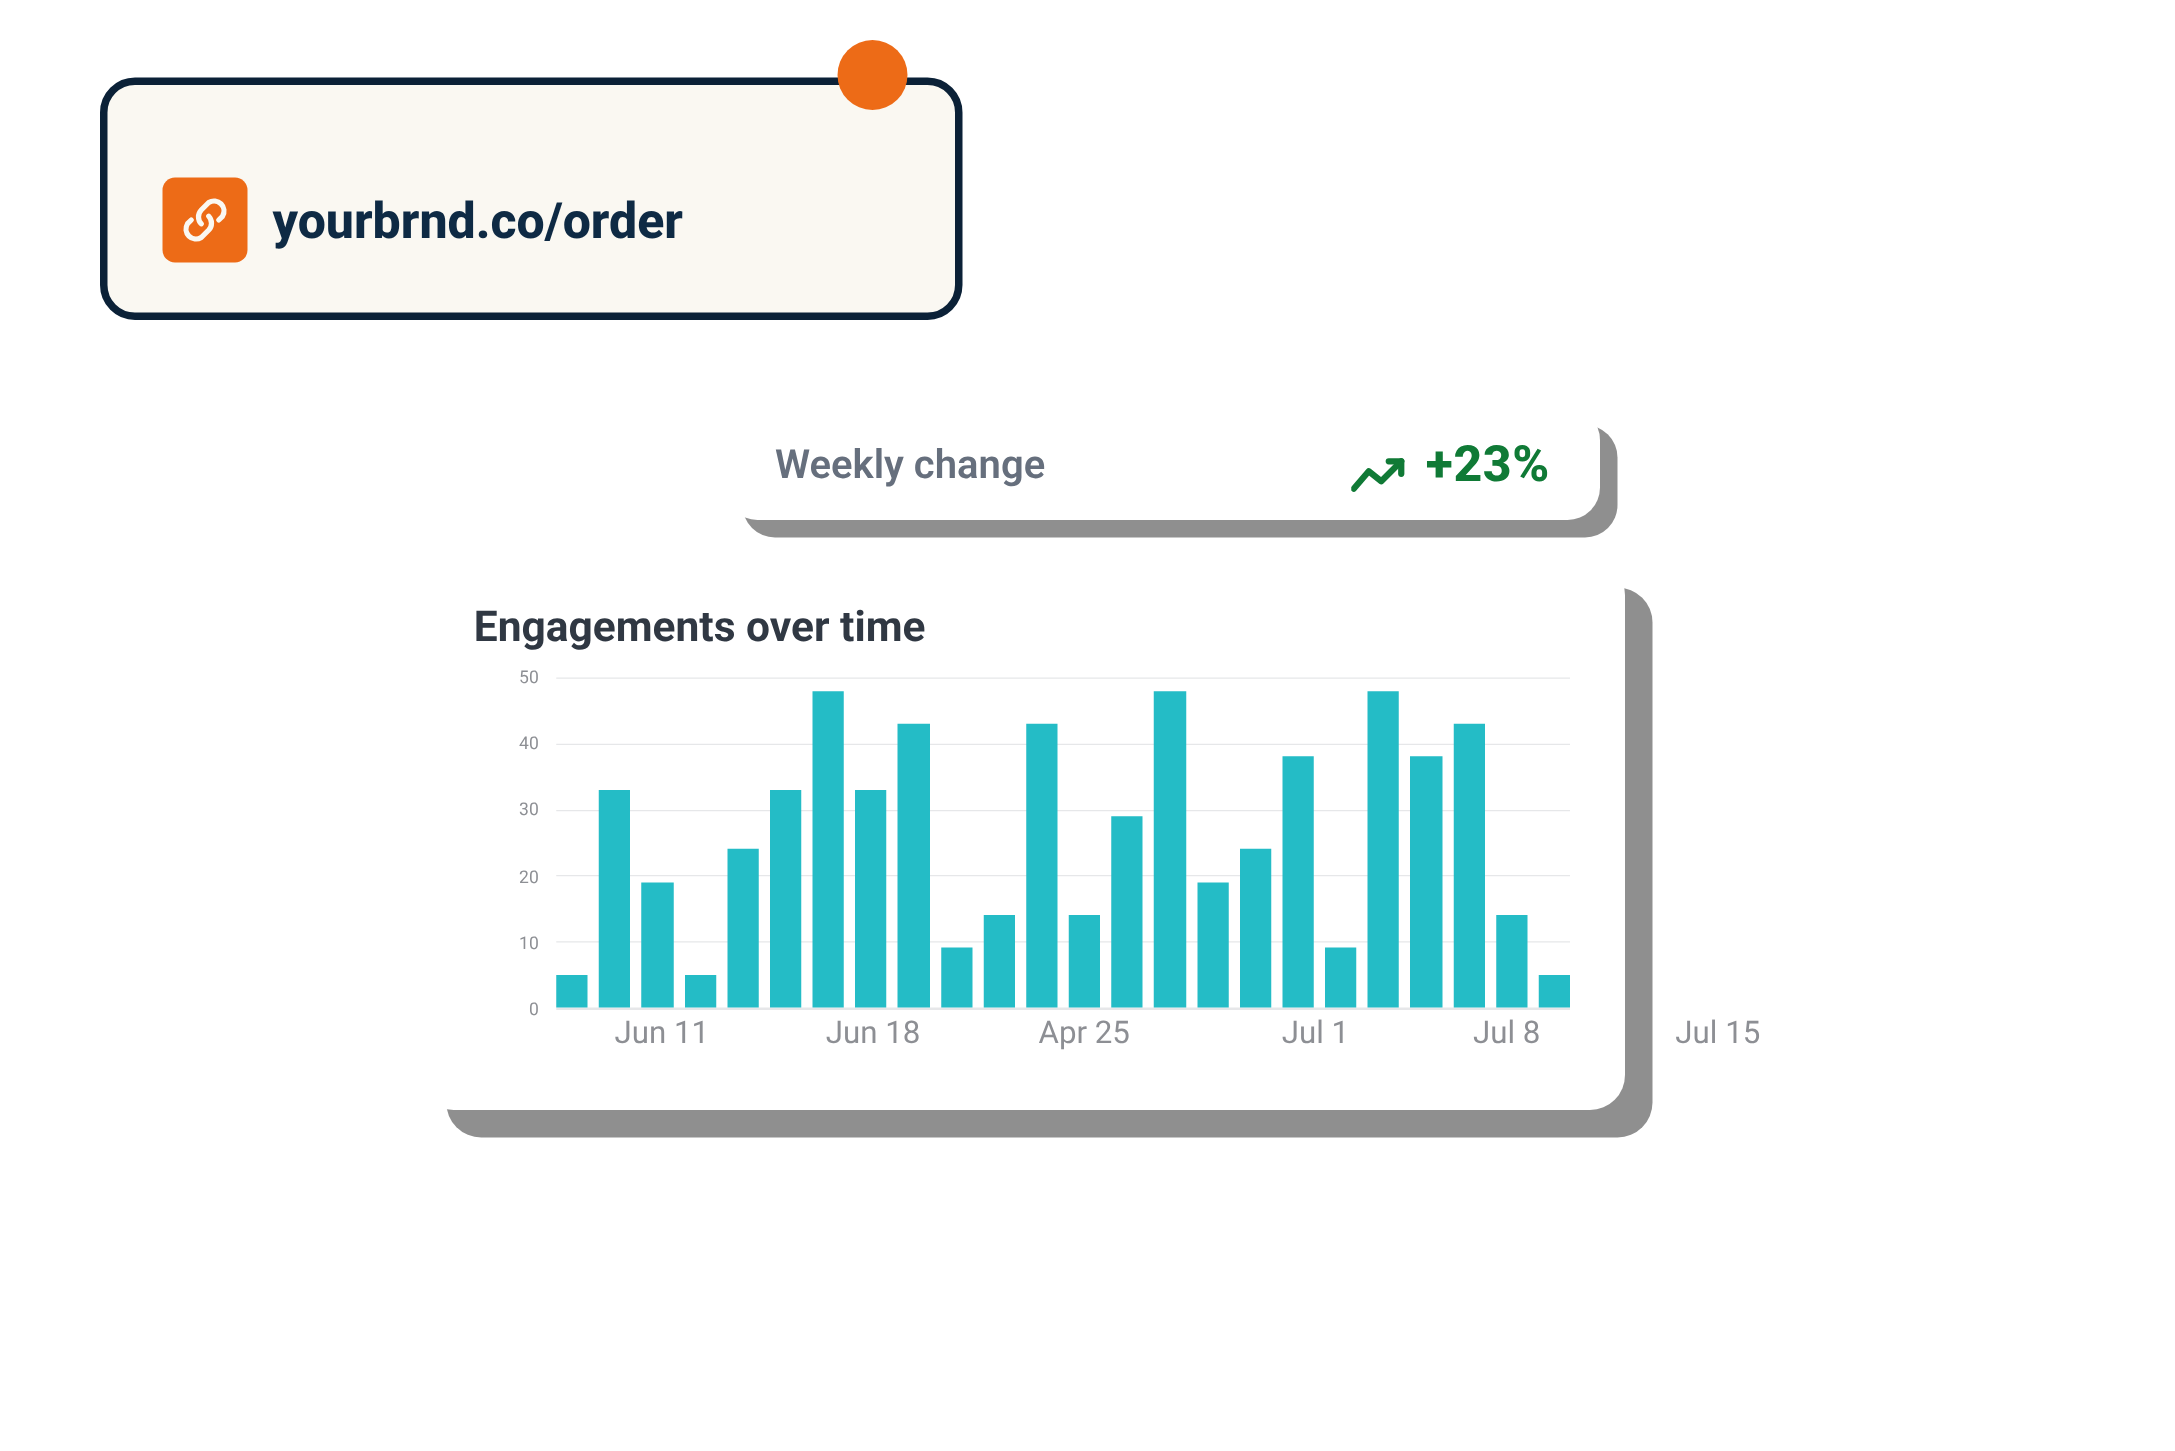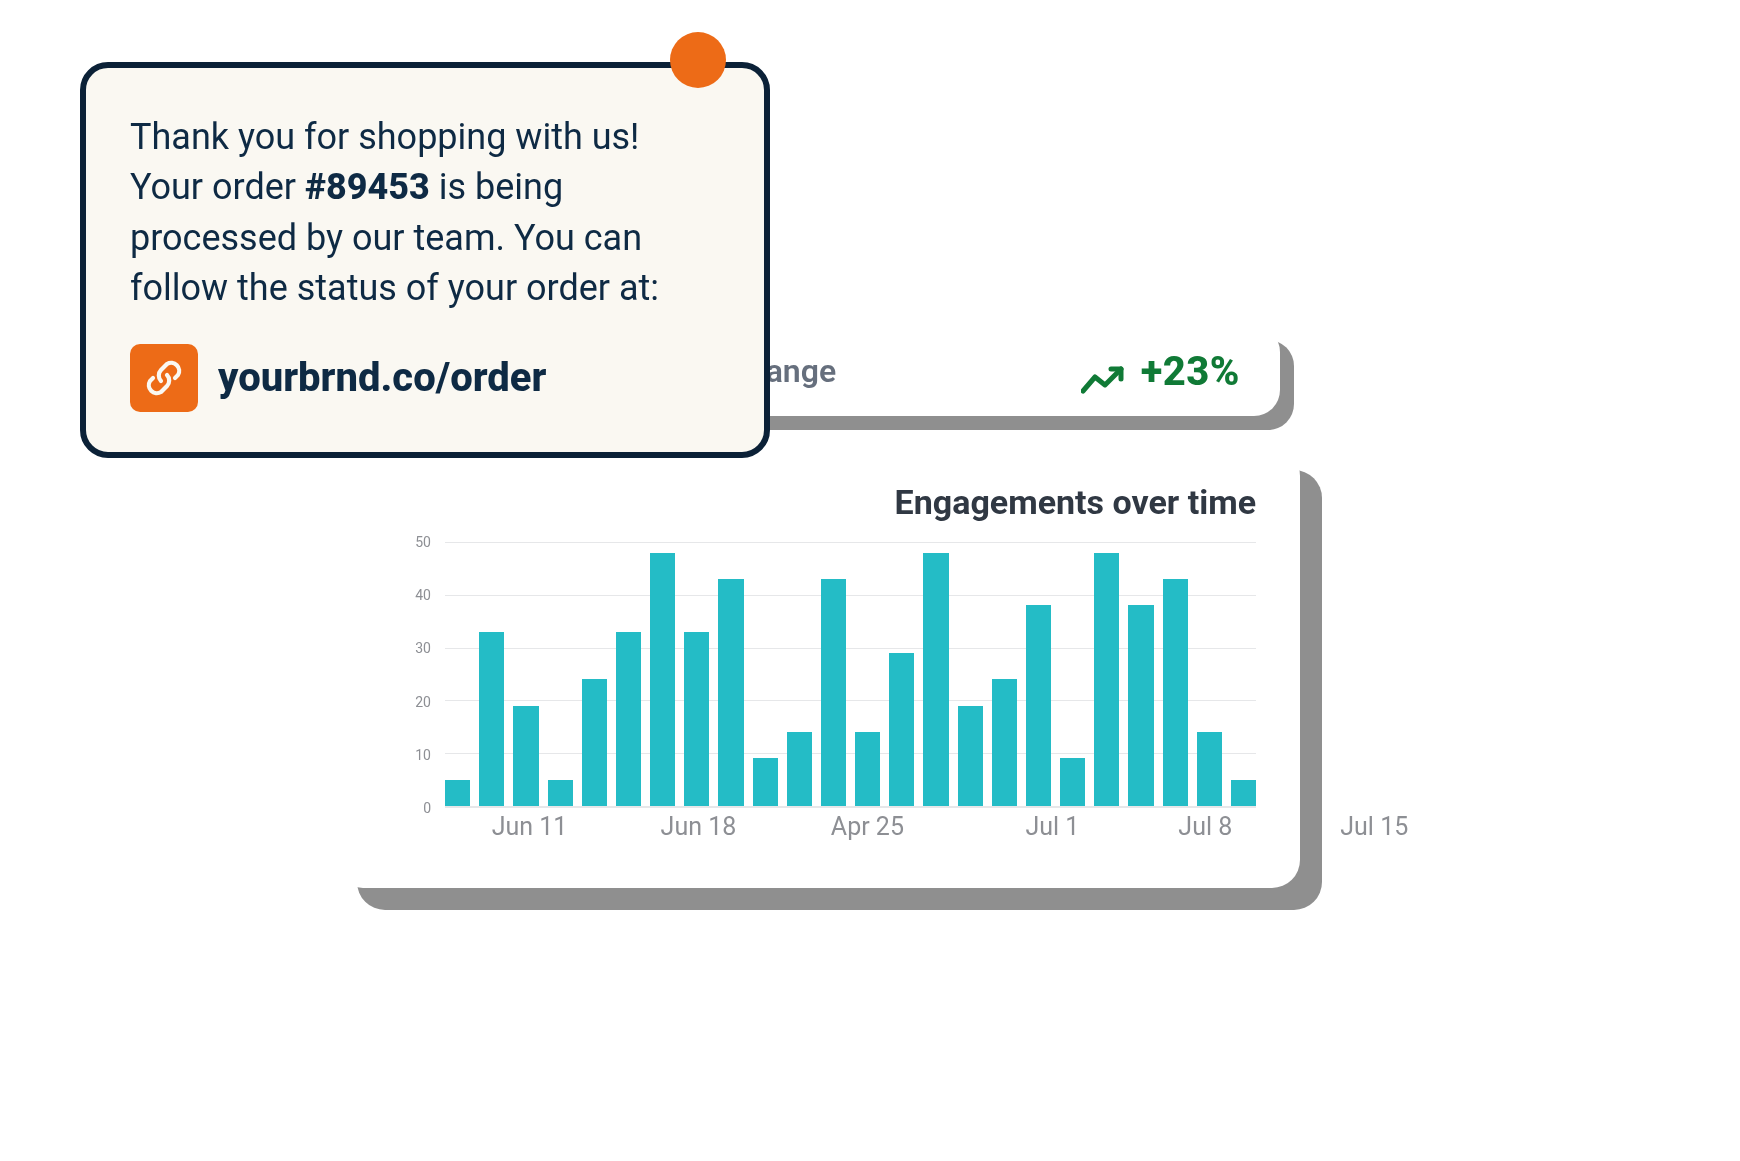--- a/index.html
+++ b/index.html
@@ -25,21 +25,20 @@
     border-radius:28px;
     box-shadow:22px 22px 0 0 var(--card-shadow);
     padding:34px 44px 26px 44px;
     box-sizing:border-box;
   }
   .chart-title{
     font-size:34px;
     font-weight:700;
     color:#303843;
     margin:0 0 20px 0;
-    text-align:right;
   }
   .chart-area{position:relative;height:300px;}
   .y-labels{position:absolute;left:0;top:0;bottom:34px;width:60px;}
   .y-label{position:absolute;right:8px;transform:translateY(-50%);font-size:14px;color:var(--axis);}
   .plot{position:absolute;left:66px;right:0;top:0;bottom:34px;border-bottom:2px solid var(--grid);}
   .grid-line{position:absolute;left:0;right:0;height:1px;background:var(--grid);}
   .bars{position:absolute;left:0;right:0;bottom:0;top:0;display:flex;align-items:flex-end;gap:9px;}
   .bar{flex:1 1 0;background:var(--teal);min-width:0;}
   .x-labels{position:absolute;left:66px;right:0;bottom:0;height:30px;}
   .x-label{position:absolute;transform:translateX(-50%);font-size:25px;color:var(--axis);white-space:nowrap;}
@@ -156,23 +155,20 @@
         <svg width="44" height="30" viewBox="0 0 44 30">
           <polyline points="2,26 14,12 24,20 40,4" fill="none" stroke="#107a36" stroke-width="5" stroke-linecap="round" stroke-linejoin="round"></polyline>
           <polyline points="30,4 40,4 40,14" fill="none" stroke="#107a36" stroke-width="5" stroke-linecap="round" stroke-linejoin="round"></polyline>
         </svg>
       </span>
       <span class="pill-value">+23%</span>
     </div>
   </div>
 
   <div class="msg-card">
-    <div class="msg-text">
-      <span>Thank you for shopping with us! Your order </span><strong>#89453</strong><span> is being processed by our team. You can follow the status of your order at:</span>
-    </div>
     <div class="link-row">
       <div class="link-icon">
         <svg width="40" height="40" viewBox="0 0 40 40">
           <g fill="none" stroke="#faf8f2" stroke-width="4.2" stroke-linecap="round">
             <path d="M17 23 a8 8 0 0 1 0-11 l6-6 a8 8 0 0 1 11 11 l-3 3"></path>
             <path d="M23 17 a8 8 0 0 1 0 11 l-6 6 a8 8 0 0 1 -11-11 l3-3"></path>
           </g>
         </svg>
       </div>
       <div class="link-text">yourbrnd.co/order</div>

